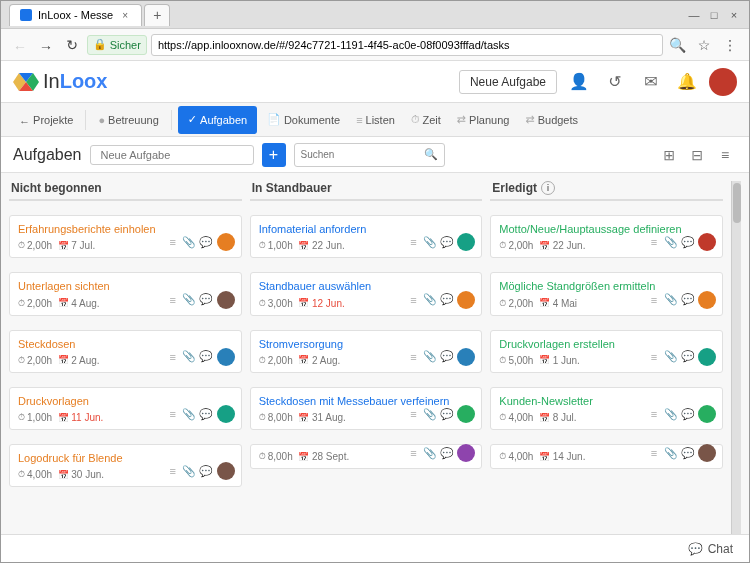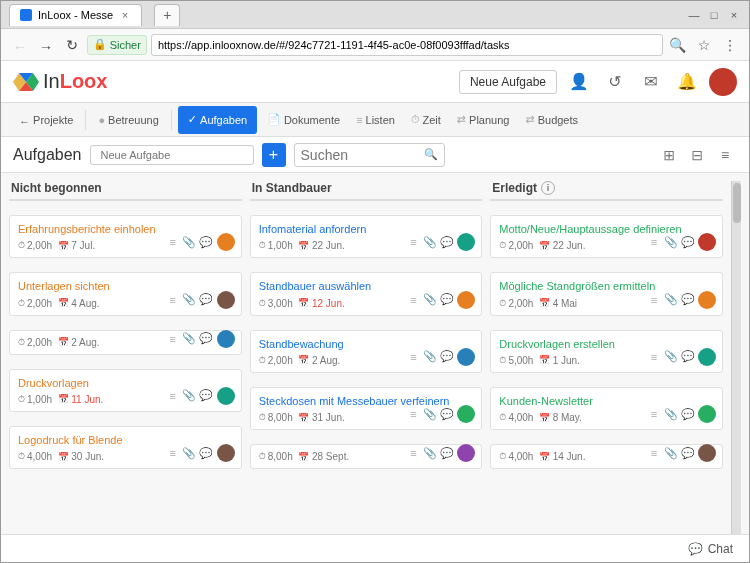--- a/index.html
+++ b/index.html
@@ -37,21 +37,21 @@
     .title-bar-left {
       display: flex;
       align-items: center;
       gap: 4px;
       flex: 1;
     }
     .tab-bar {
       display: flex;
       align-items: flex-end;
       flex: 1;
-      gap: 12px;
+      gap: 2px;
     }
     .browser-tab {
       background: #f9f9f9;
       border: 1px solid #bbb;
       border-bottom: none;
       border-radius: 4px 4px 0 0;
       padding: 3px 10px;
       font-size: 11px;
       display: flex;
       align-items: center;
@@ -176,21 +176,21 @@
     }
     .logo-icon {
       width: 26px;
       height: 26px;
     }
     .logo-text {
       font-size: 20px;
       font-weight: 300;
       color: #333;
     }
-    .logo-text span { font-weight: 700; color: #ef4444; }
+    .logo-text span { font-weight: 700; color: #3b82f6; }
     .header-right {
       display: flex;
       align-items: center;
       gap: 8px;
     }
     .neue-aufgabe-btn {
       background: #fff;
       border: 1px solid #ccc;
       border-radius: 3px;
       padding: 4px 10px;
@@ -300,21 +300,21 @@
       border: 1px solid #ccc;
       border-radius: 3px;
       padding: 2px 6px;
       background: #fff;
       height: 24px;
       gap: 4px;
     }
     .search-input {
       border: none;
       outline: none;
-      font-size: 14px;
+      font-size: 10px;
       color: #333;
       width: 120px;
       background: transparent;
     }
     .toolbar-right {
       margin-left: auto;
       display: flex;
       gap: 4px;
     }
     .view-btn {
@@ -628,20 +628,21 @@
               </div>
             </div>
             <div class="task-actions">
               <span class="task-action-icon">≡</span>
               <span class="task-action-icon">📎</span>
               <span class="task-action-icon">💬</span>
               <div class="task-avatar av-brown"></div>
             </div>
           </div>
           <div class="task-card">
+            <a class="task-title orange">Steckdosen</a>
             <div class="task-meta">
               <div class="task-meta-item">
                 <span style="font-size:9px;">⏱</span>
                 <span>2,00h</span>
               </div>
               <div class="task-meta-item">
                 <span style="font-size:9px;">📅</span>
                 <span>2 Aug.</span>
               </div>
             </div>
@@ -725,21 +726,21 @@
               </div>
             </div>
             <div class="task-actions">
               <span class="task-action-icon">≡</span>
               <span class="task-action-icon">📎</span>
               <span class="task-action-icon">💬</span>
               <div class="task-avatar av-orange"></div>
             </div>
           </div>
           <div class="task-card">
-            <a class="task-title blue">Standbewachung</a>
+            <a class="task-title blue">Stromversorgung</a>
             <div class="task-meta">
               <div class="task-meta-item">
                 <span style="font-size:9px;">⏱</span>
                 <span>2,00h</span>
               </div>
               <div class="task-meta-item">
                 <span style="font-size:9px;">📅</span>
                 <span>2 Aug.</span>
               </div>
             </div>
@@ -752,21 +753,21 @@
           </div>
           <div class="task-card">
             <a class="task-title blue">Steckdosen mit Messebauer verfeinern</a>
             <div class="task-meta">
               <div class="task-meta-item">
                 <span style="font-size:9px;">⏱</span>
                 <span>8,00h</span>
               </div>
               <div class="task-meta-item">
                 <span style="font-size:9px;">📅</span>
-                <span>31 Jun.</span>
+                <span>31 Aug.</span>
               </div>
             </div>
             <div class="task-actions">
               <span class="task-action-icon">≡</span>
               <span class="task-action-icon">📎</span>
               <span class="task-action-icon">💬</span>
               <div class="task-avatar av-green"></div>
             </div>
           </div>
           <div class="task-card">
@@ -849,21 +850,21 @@
           </div>
           <div class="task-card">
             <a class="task-title green">Kunden-Newsletter</a>
             <div class="task-meta">
               <div class="task-meta-item">
                 <span style="font-size:9px;">⏱</span>
                 <span>4,00h</span>
               </div>
               <div class="task-meta-item">
                 <span style="font-size:9px;">📅</span>
-                <span>8 May.</span>
+                <span>8 Jul.</span>
               </div>
             </div>
             <div class="task-actions">
               <span class="task-action-icon">≡</span>
               <span class="task-action-icon">📎</span>
               <span class="task-action-icon">💬</span>
               <div class="task-avatar av-green"></div>
             </div>
           </div>
           <div class="task-card">

